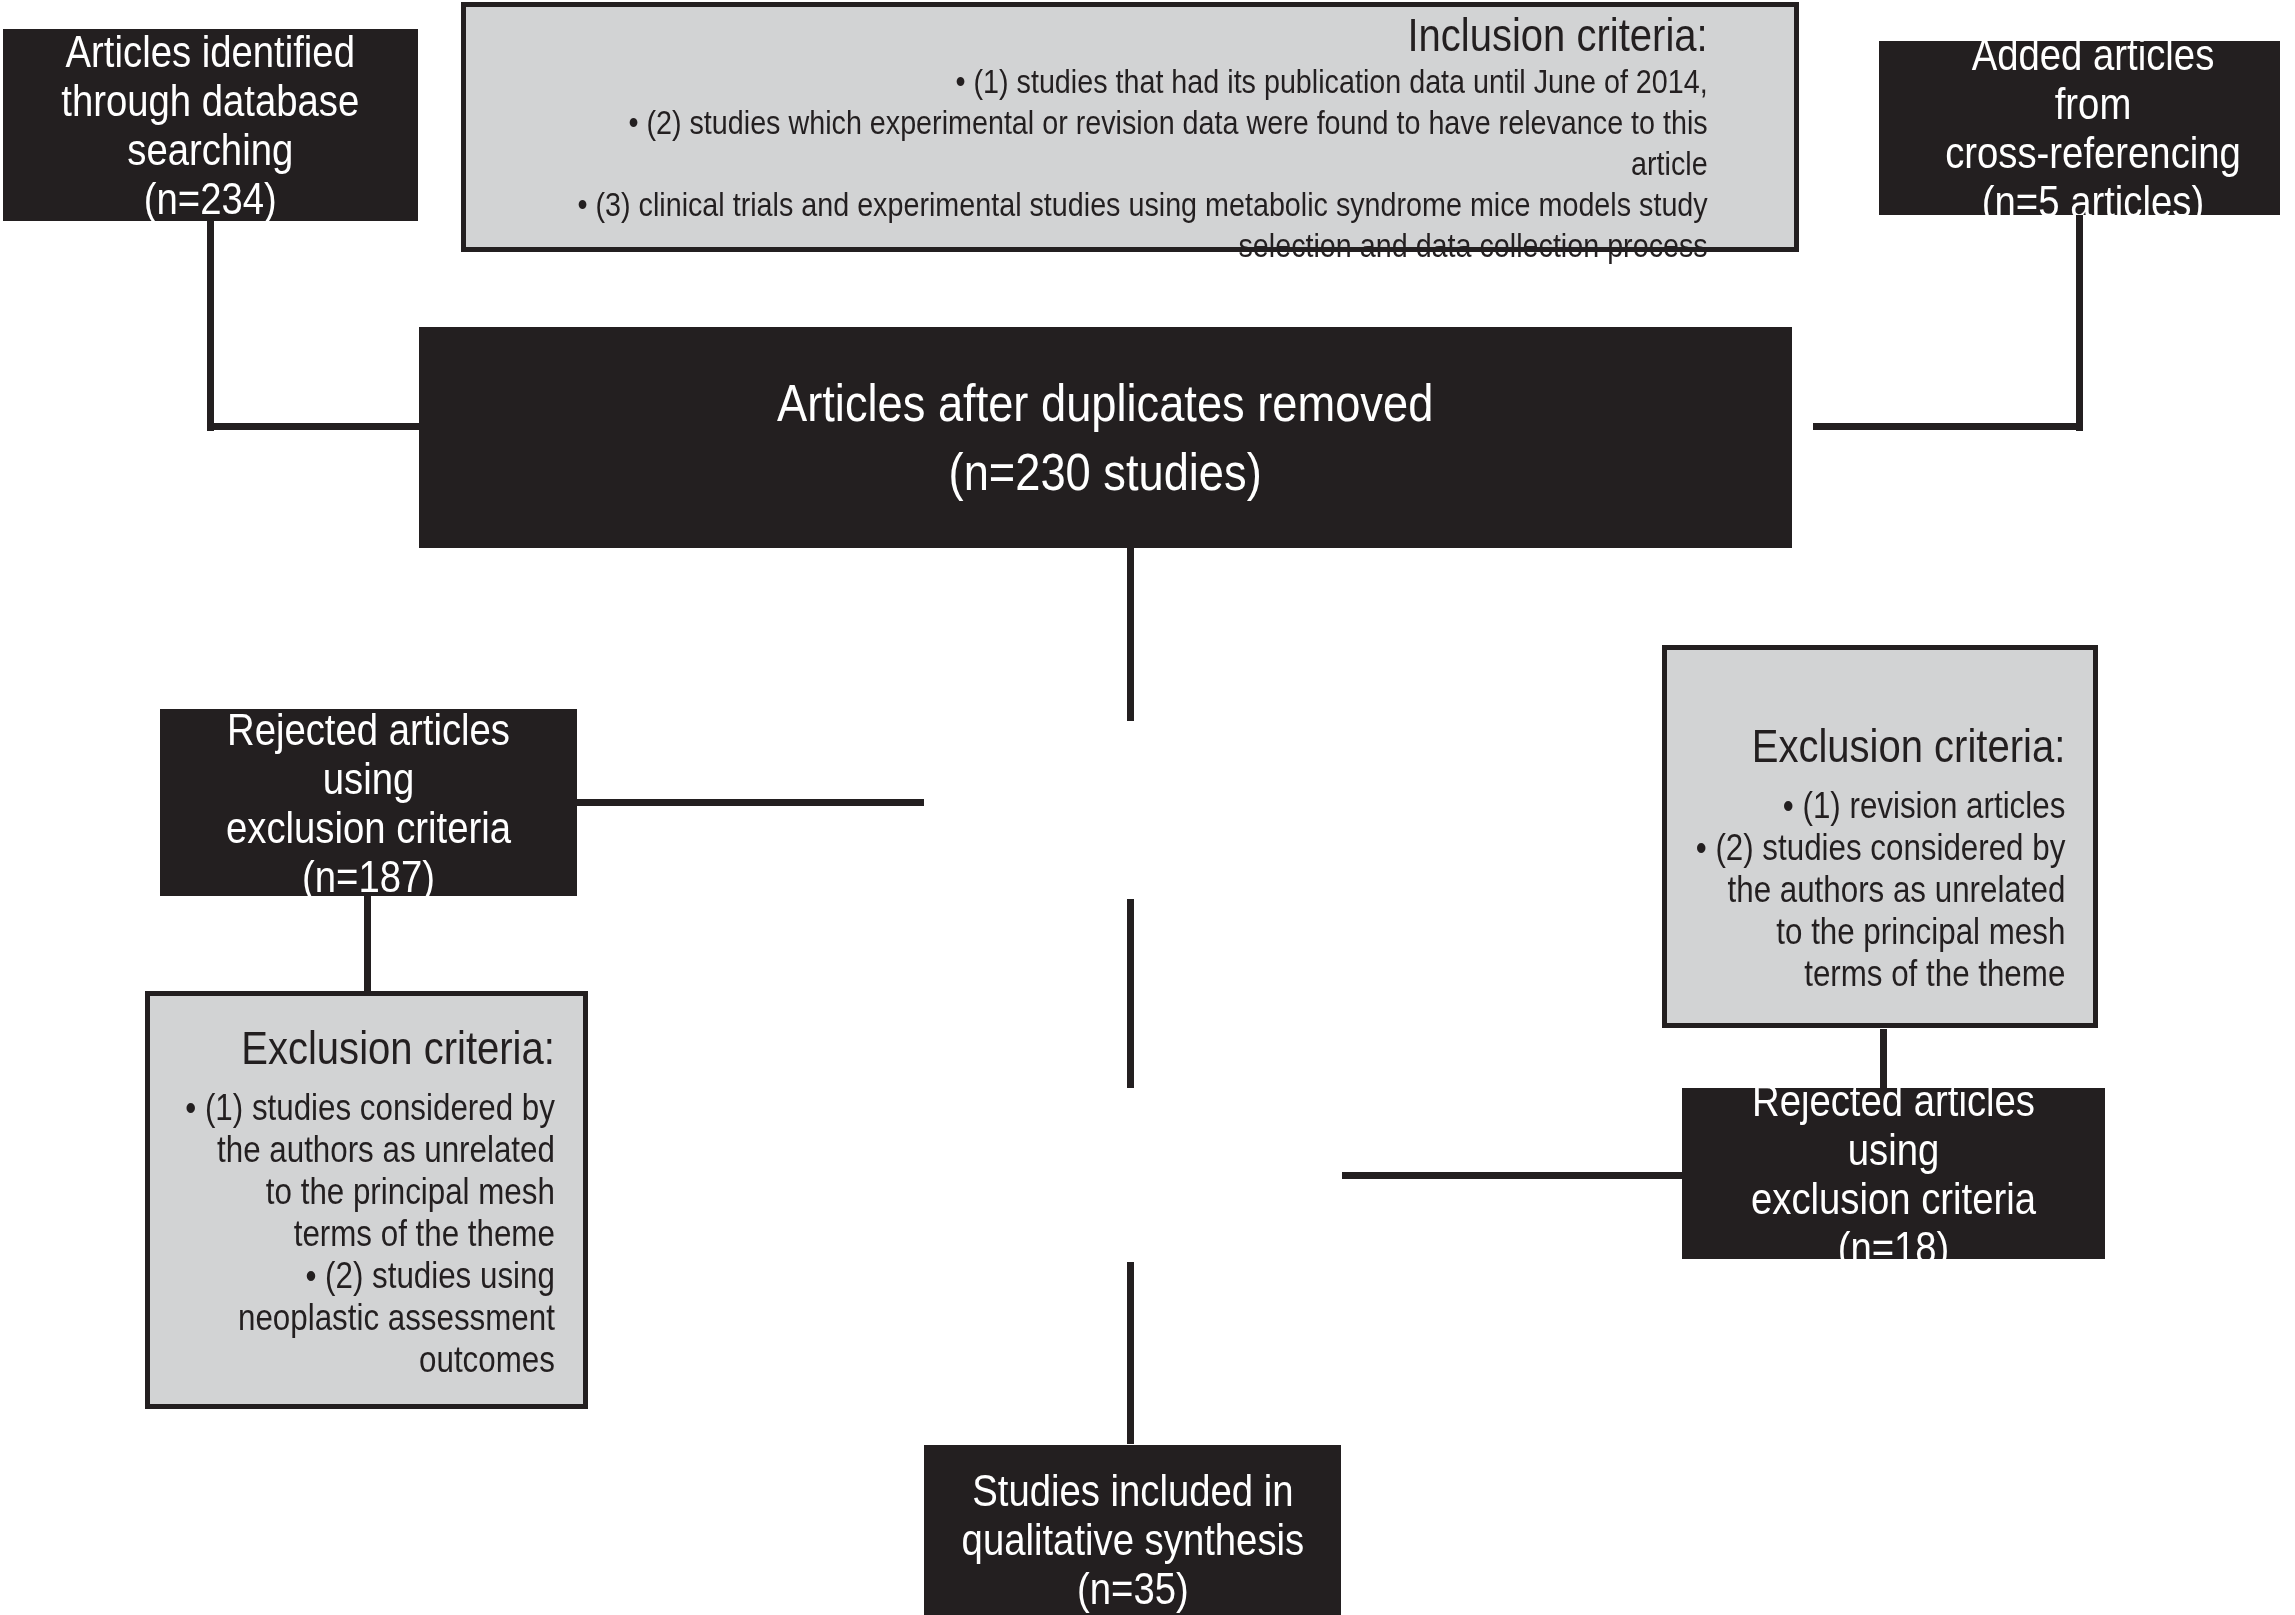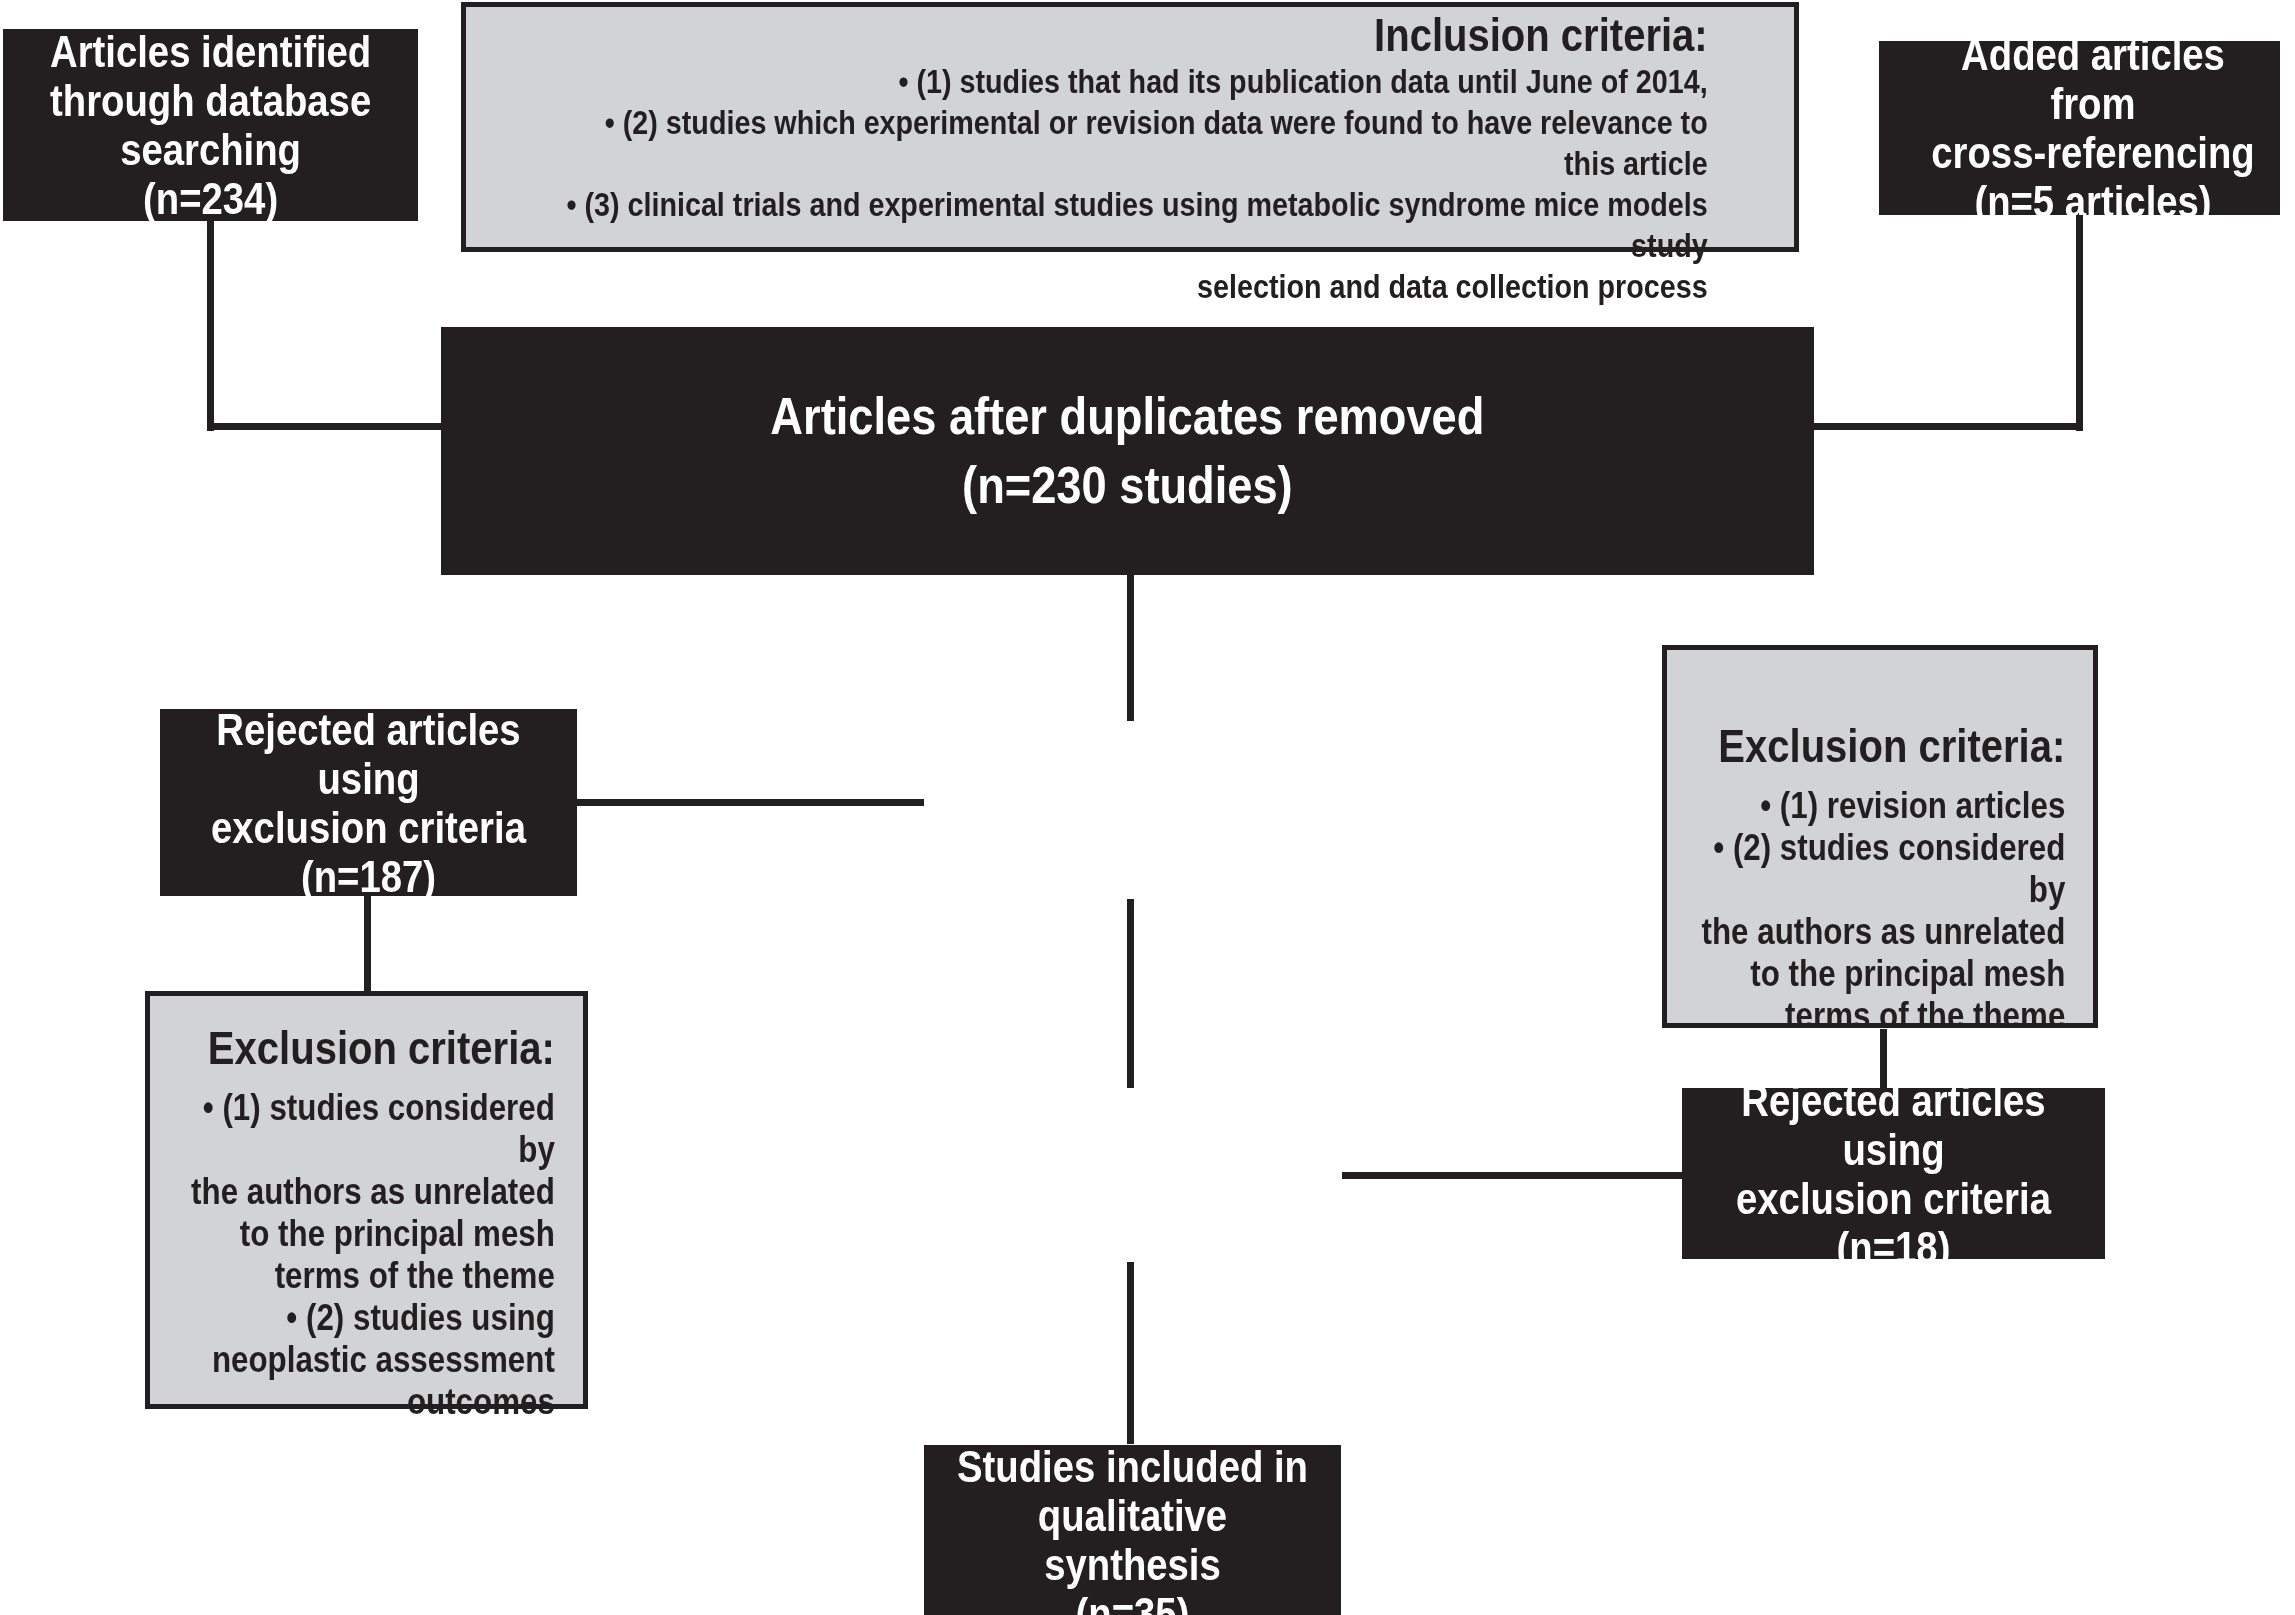--- a/index.html
+++ b/index.html
@@ -4,21 +4,20 @@
 <style>
   html, body { margin: 0; padding: 0; background: #ffffff; }
   .canvas {
     position: relative;
     width: 2295px;
     height: 1615px;
     background: #ffffff;
     overflow: hidden;
     font-family: "Liberation Sans", "DejaVu Sans", sans-serif;
     color: #231f20;
-    font-weight: bold;
   }
   
   .bx {
     position: absolute;
     background: #231f20;
     color: #ffffff;
     display: flex;
     align-items: center;
     justify-content: center;
     text-align: center;
@@ -88,21 +87,21 @@
 selection and data collection process</div>
     </div>
   </div>
 
   <div class="bx" style="left:1879px; top:41px; width:401px; height:174px;padding-left:27px;">
     <div class="txt">Added articles from
 cross-referencing
 (n=5 articles)</div>
   </div>
 
-  <div class="bx" style="left:441px; top:327px; width:1373px; height:248px;">
+  <div class="bx" style="left:419px; top:327px; width:1373px; height:221px;">
     <div class="txt big">Articles after duplicates removed
 (n=230 studies)</div>
   </div>
 
   <div class="bx" style="left:160px; top:709px; width:417px; height:187px;">
     <div class="txt">Rejected articles using
 exclusion criteria
 (n=187)</div>
   </div>
 

